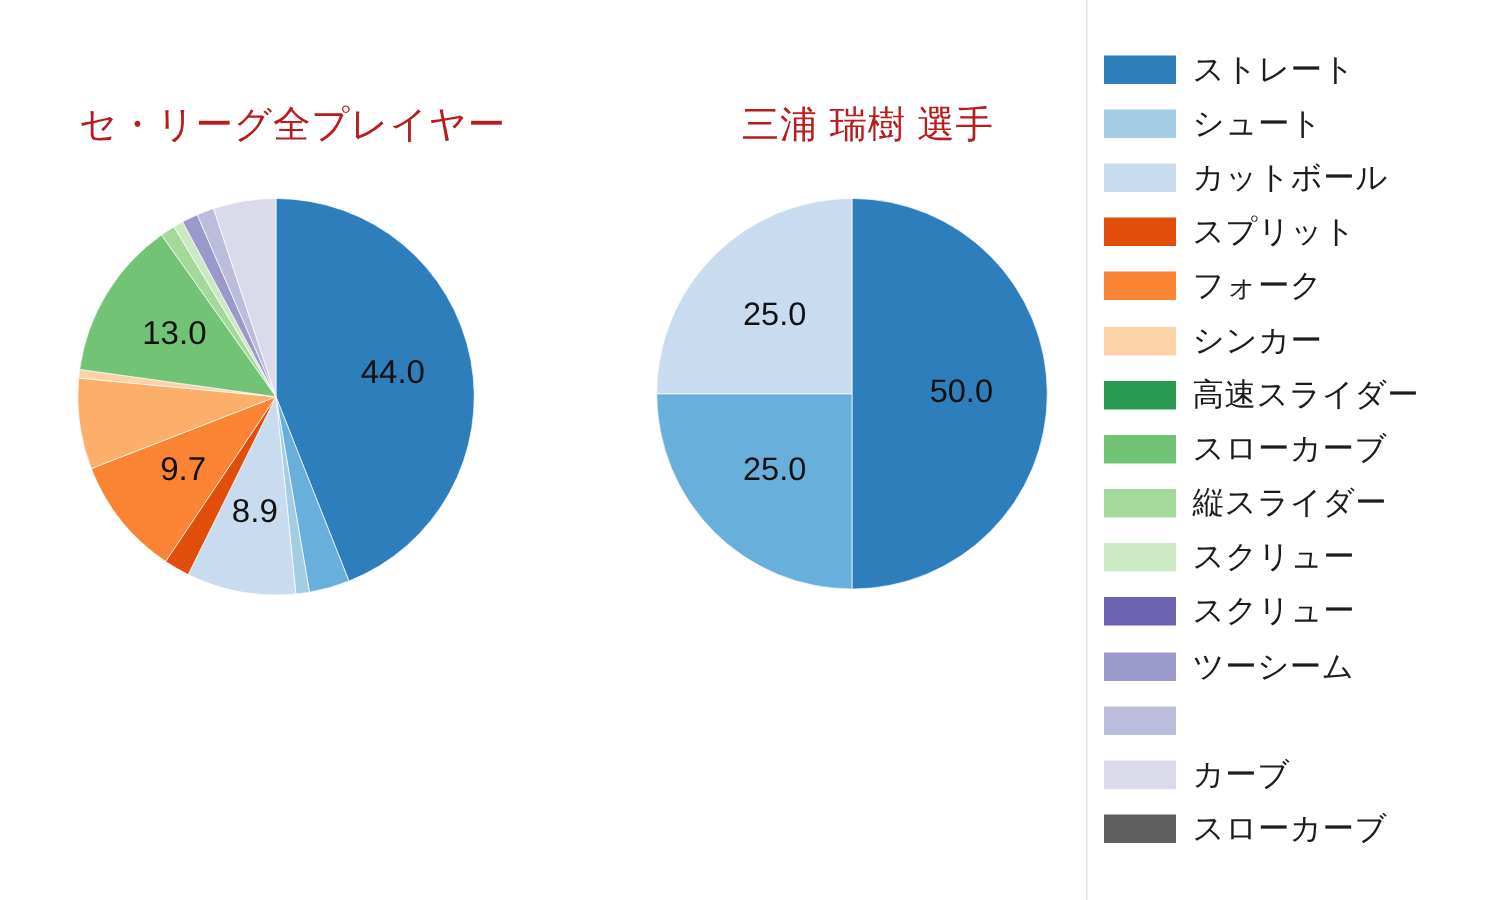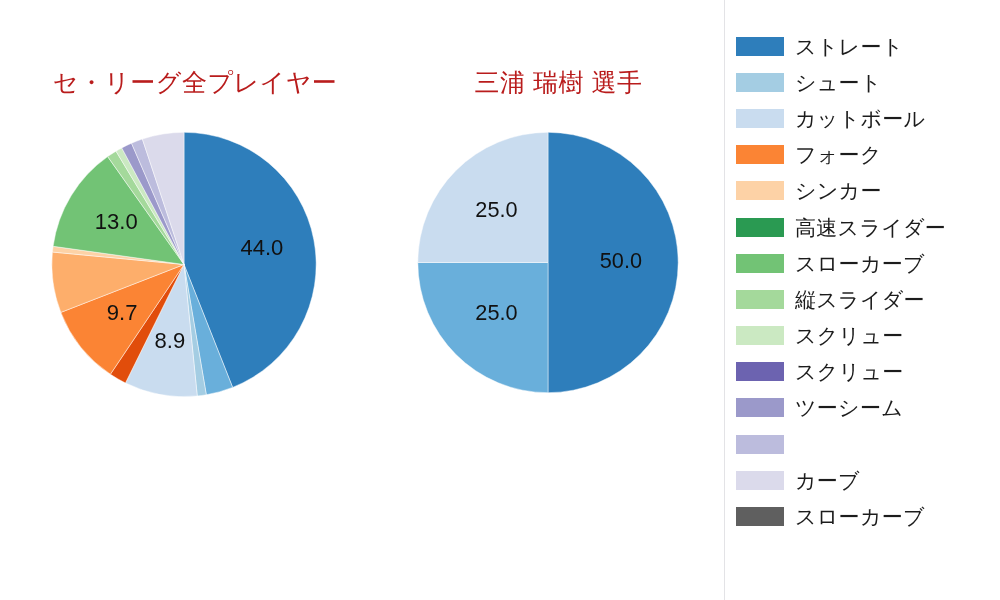--- a/index.html
+++ b/index.html
@@ -27,21 +27,21 @@
     width: 725px;
     height: 600px;
     flex: 0 0 725px;
   }
   .panel {
     position: absolute;
     top: 0;
     height: 600px;
   }
   .panel.left  { left: 0px;   width: 368px; }
-  .panel.right { left: 369px; width: 357px; }
+  .panel.right { left: 389px; width: 357px; }
 
   .panel-title {
     position: absolute;
     top: 66px;
     left: 0;
     width: 100%;
     text-align: center;
     font-size: 25px;
     color: #b91c1c;
     letter-spacing: 0.5px;
@@ -166,20 +166,24 @@
         </div>
         <div class="legend-row">
           <span class="legend-swatch" style="background: rgb(164, 205, 227);"></span>
           <span class="legend-text">シュート</span>
         </div>
         <div class="legend-row">
           <span class="legend-swatch" style="background: rgb(201, 220, 239);"></span>
           <span class="legend-text">カットボール</span>
         </div>
         <div class="legend-row">
+          <span class="legend-swatch" style="background: rgb(225, 77, 11);"></span>
+          <span class="legend-text">スプリット</span>
+        </div>
+        <div class="legend-row">
           <span class="legend-swatch" style="background: rgb(251, 132, 52);"></span>
           <span class="legend-text">フォーク</span>
         </div>
         <div class="legend-row">
           <span class="legend-swatch" style="background: rgb(253, 210, 166);"></span>
           <span class="legend-text">シンカー</span>
         </div>
         <div class="legend-row">
           <span class="legend-swatch" style="background: rgb(42, 154, 82);"></span>
           <span class="legend-text">高速スライダー</span>

